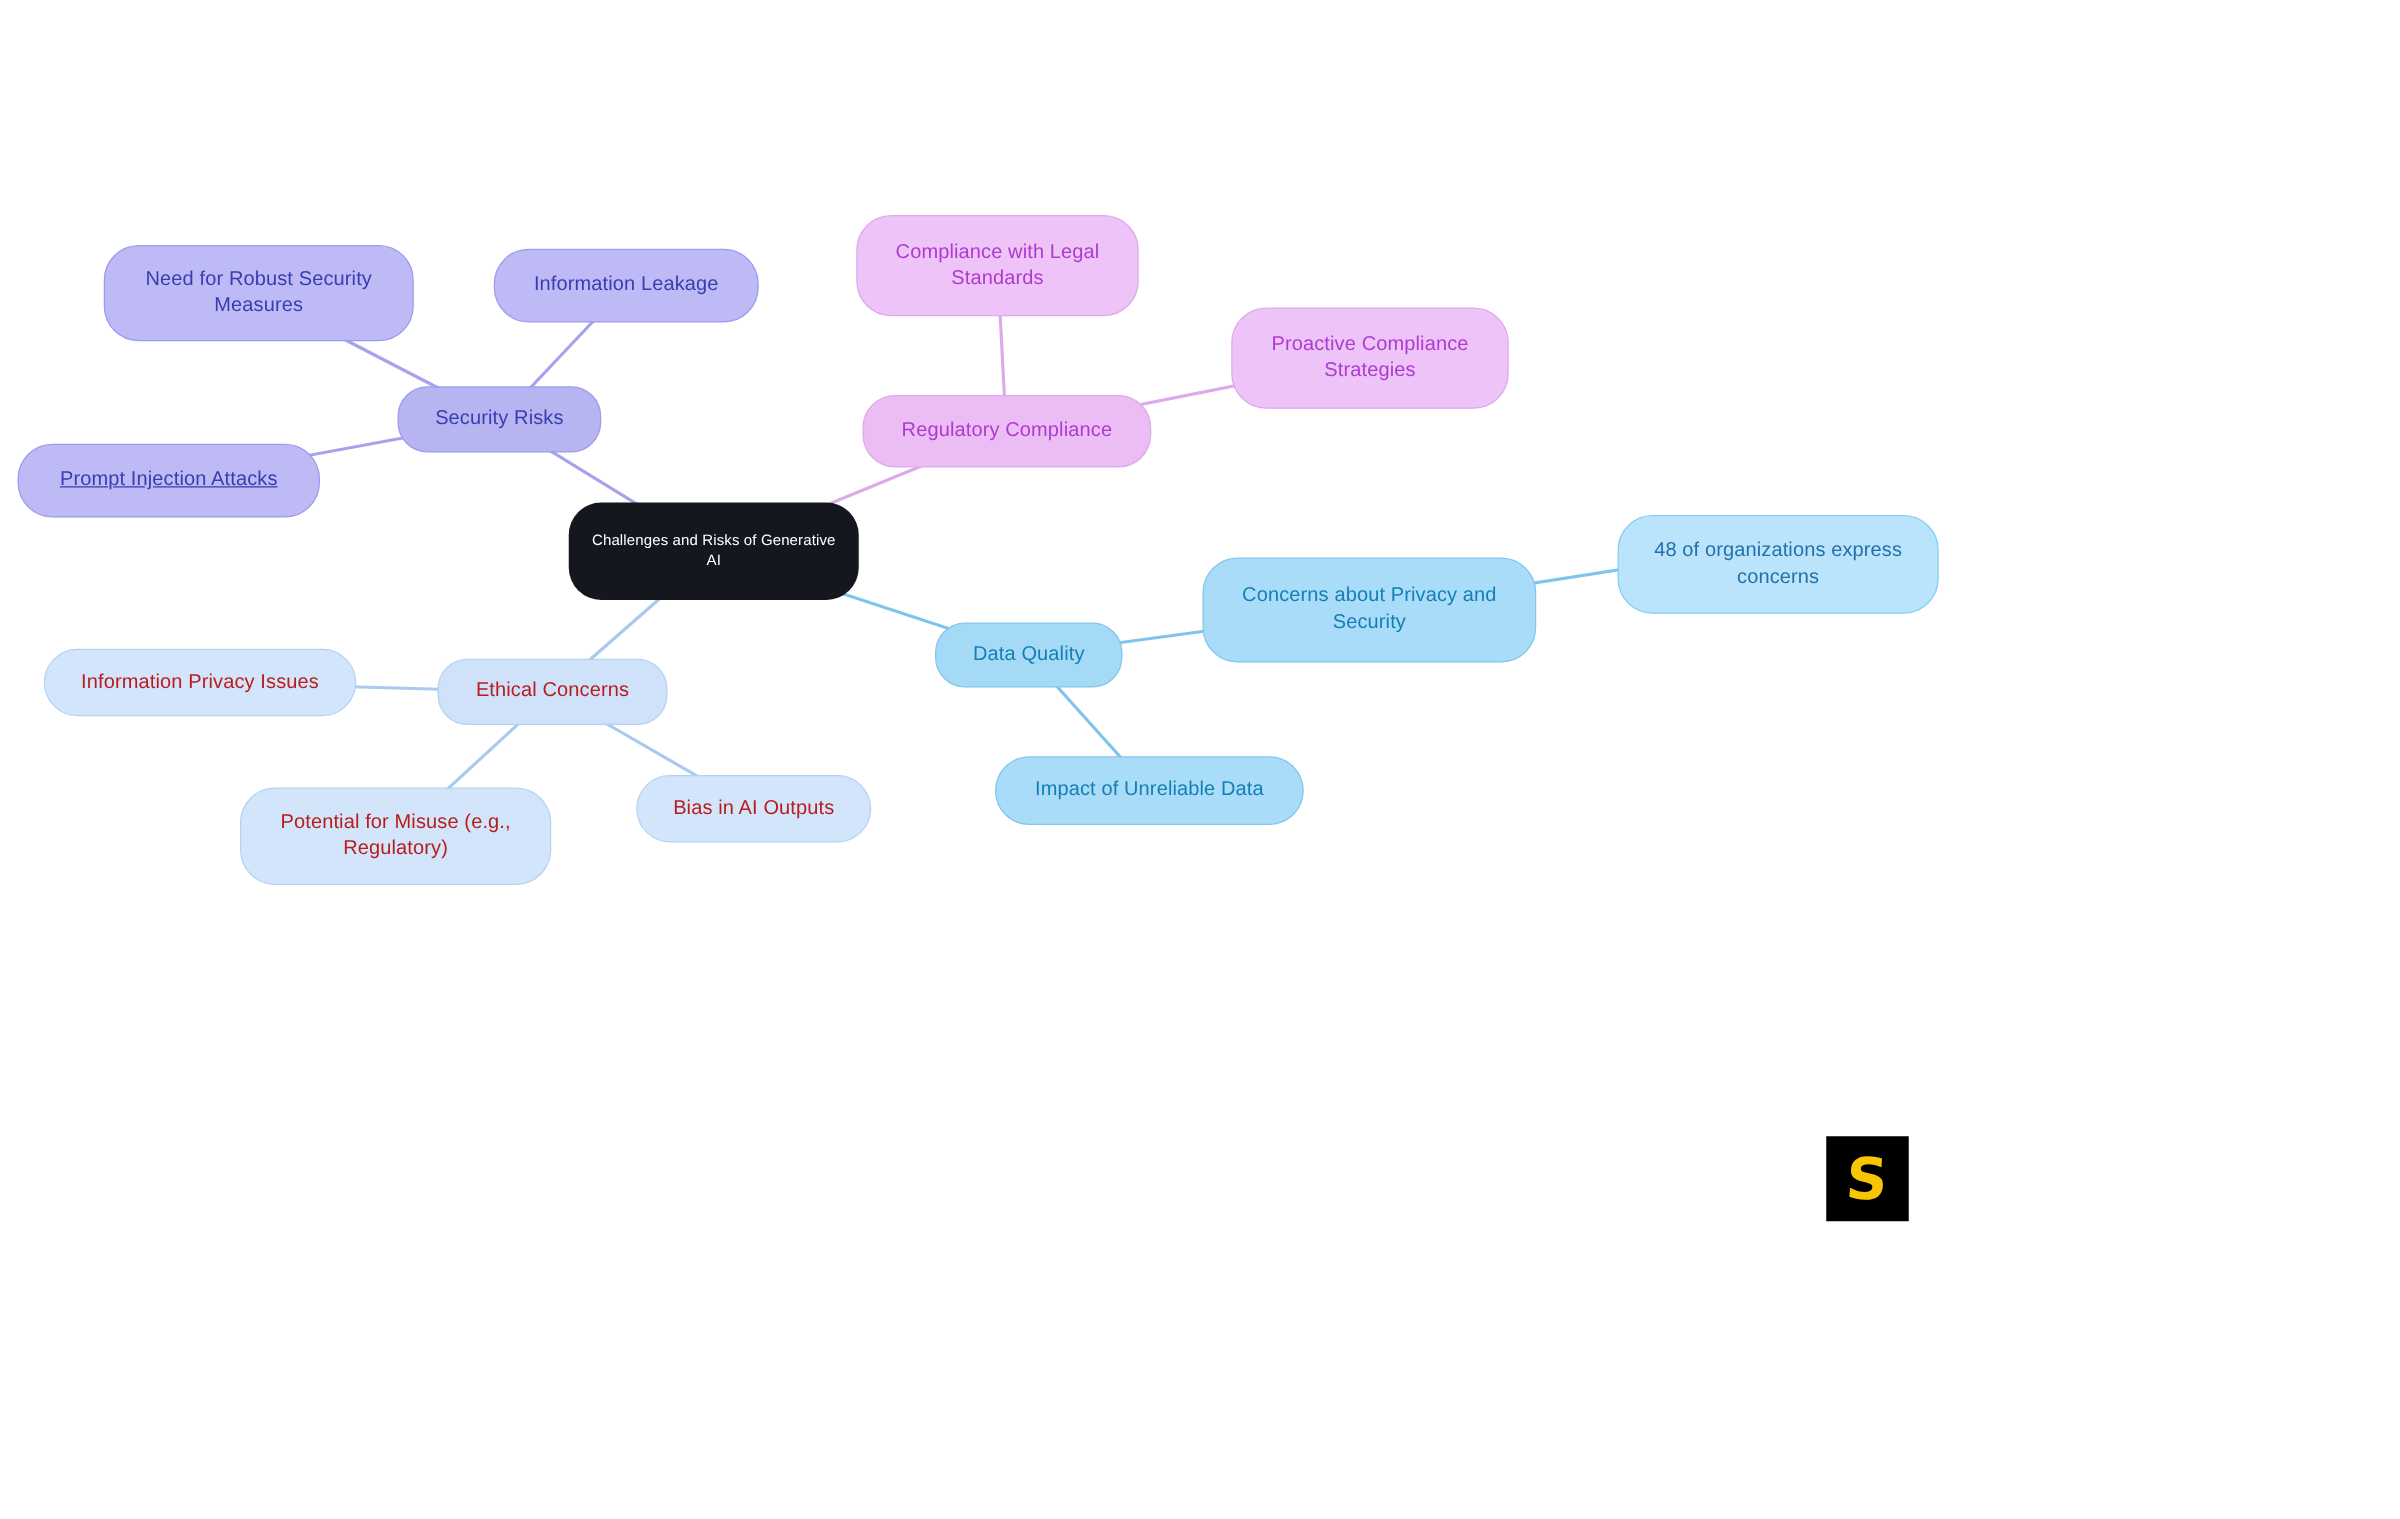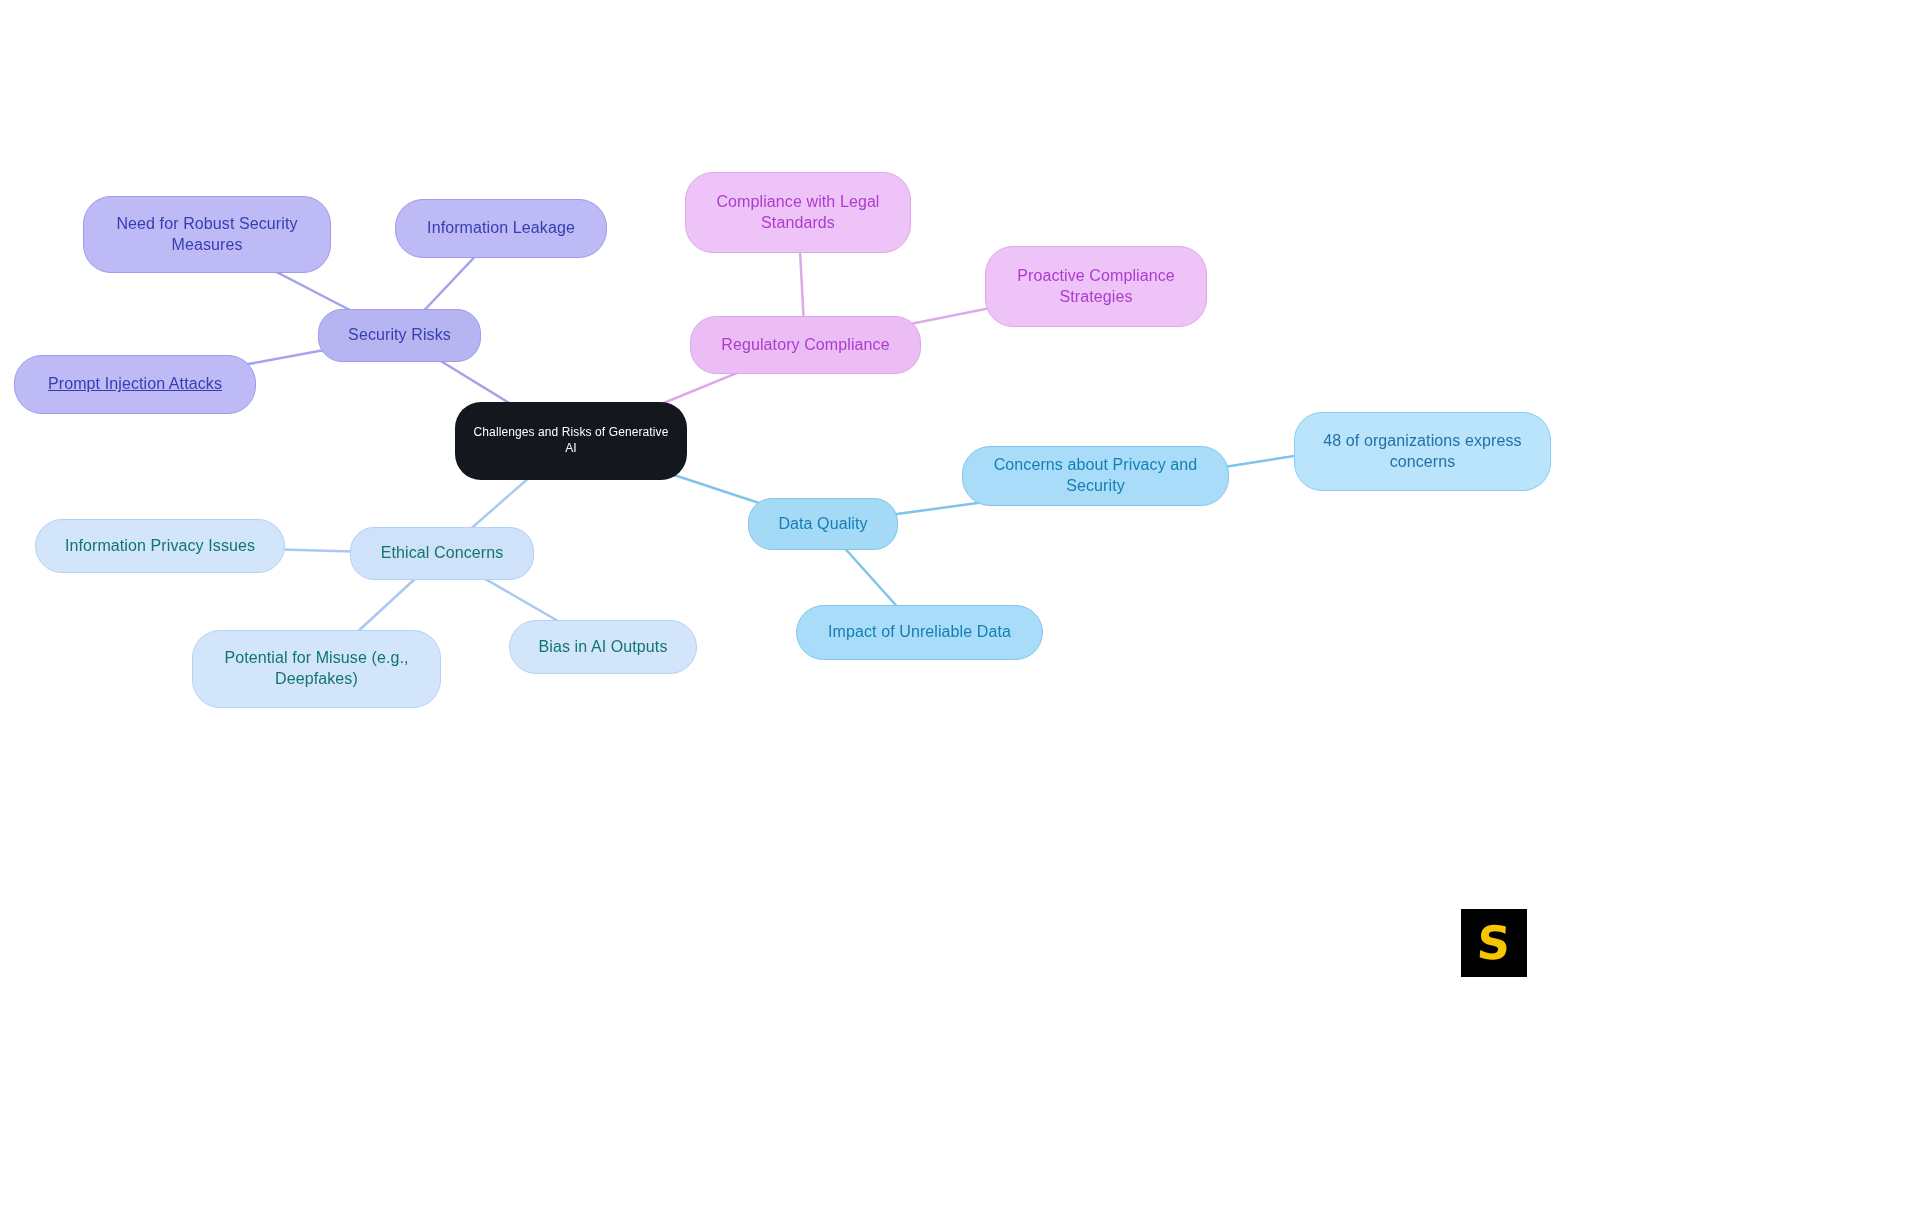--- a/index.html
+++ b/index.html
@@ -79,21 +79,21 @@
   }
   .data.light {
     background: #b9e4fb;
     border-color: #87cdf4;
     color: #2470a8;
     margin-top: 16px;
   }
   .eth {
     background: #d3e5fa;
     border: 1.5px solid #b4d2f4;
-    color: #0f766e;
+    color: #b91c1c;
     text-align: center;
   }
   .eth.parent {
     background: #cfe2f9;
     border-radius: 24px;
   }
   .logo {
     position: absolute;
     left: 1461px;
     top: 909px;
@@ -145,26 +145,26 @@
   <div class="node sec parent" style="left:318px; top:309px; width:163px; height:53px;">Security Risks</div>
   <div class="node sec" style="left:83px; top:196px; width:248px; height:77px;">Need for Robust Security Measures</div>
   <div class="node sec" style="left:395px; top:199px; width:212px; height:59px;">Information Leakage</div>
   <div class="node sec" style="left:14px; top:355px; width:242px; height:59px;text-decoration:underline;">Prompt Injection Attacks</div>
 
   <div class="node reg parent" style="left:690px; top:316px; width:231px; height:58px;">Regulatory Compliance</div>
   <div class="node reg" style="left:685px; top:172px; width:226px; height:81px;">Compliance with Legal Standards</div>
   <div class="node reg" style="left:985px; top:246px; width:222px; height:81px;">Proactive Compliance Strategies</div>
 
   <div class="node data parent" style="left:748px; top:498px; width:150px; height:52px;">Data Quality</div>
-  <div class="node data" style="left:962px; top:446px; width:267px; height:60px;">Concerns about Privacy and Security</div>
+  <div class="node data" style="left:962px; top:446px; width:267px; height:84px;">Concerns about Privacy and Security</div>
   <div class="node data light" style="left:1294px; top:396px; width:257px; height:79px;">48 of organizations express concerns</div>
   <div class="node data" style="left:796px; top:605px; width:247px; height:55px;">Impact of Unreliable Data</div>
 
   <div class="node eth parent" style="left:350px; top:527px; width:184px; height:53px;">Ethical Concerns</div>
   <div class="node eth" style="left:35px; top:519px; width:250px; height:54px;">Information Privacy Issues</div>
-  <div class="node eth" style="left:192px; top:630px; width:249px; height:78px;">Potential for Misuse (e.g., Deepfakes)</div>
+  <div class="node eth" style="left:192px; top:630px; width:249px; height:78px;">Potential for Misuse (e.g., Regulatory)</div>
   <div class="node eth" style="left:509px; top:620px; width:188px; height:54px;">Bias in AI Outputs</div>
 
   <div class="logo">
     <span>S</span>
   </div>
 
 </div>
 
 </body></html>

